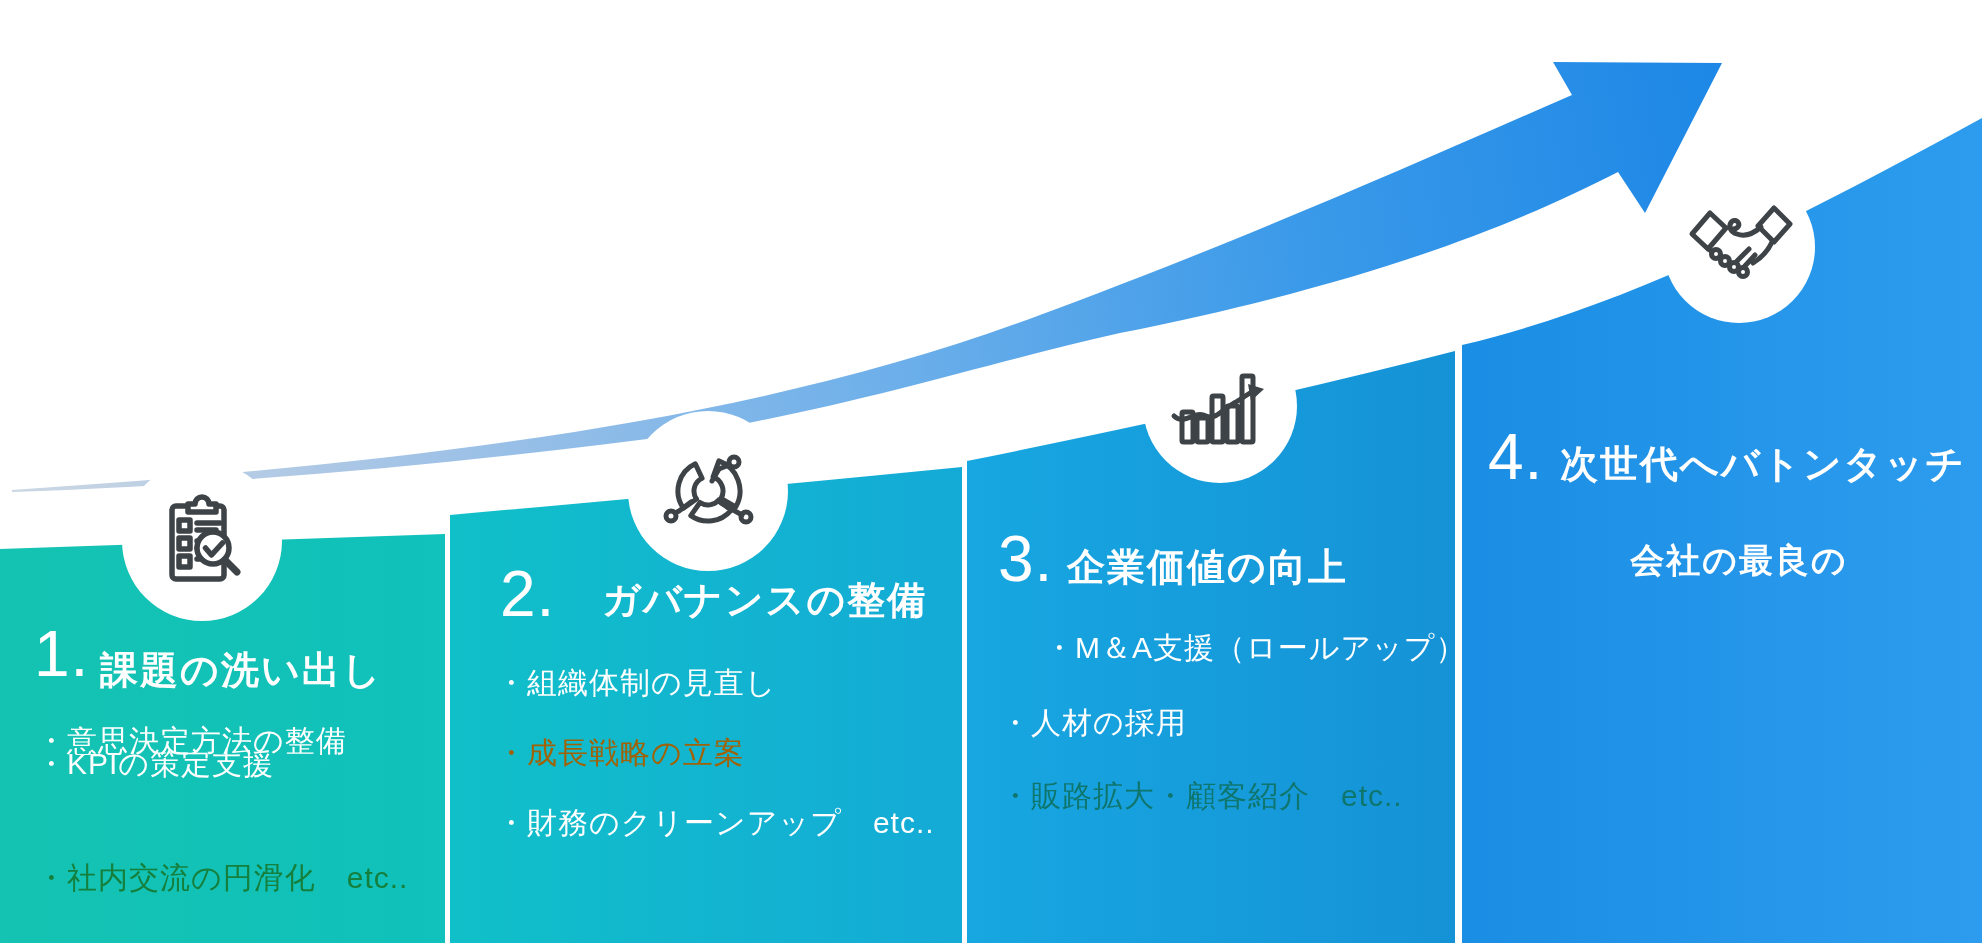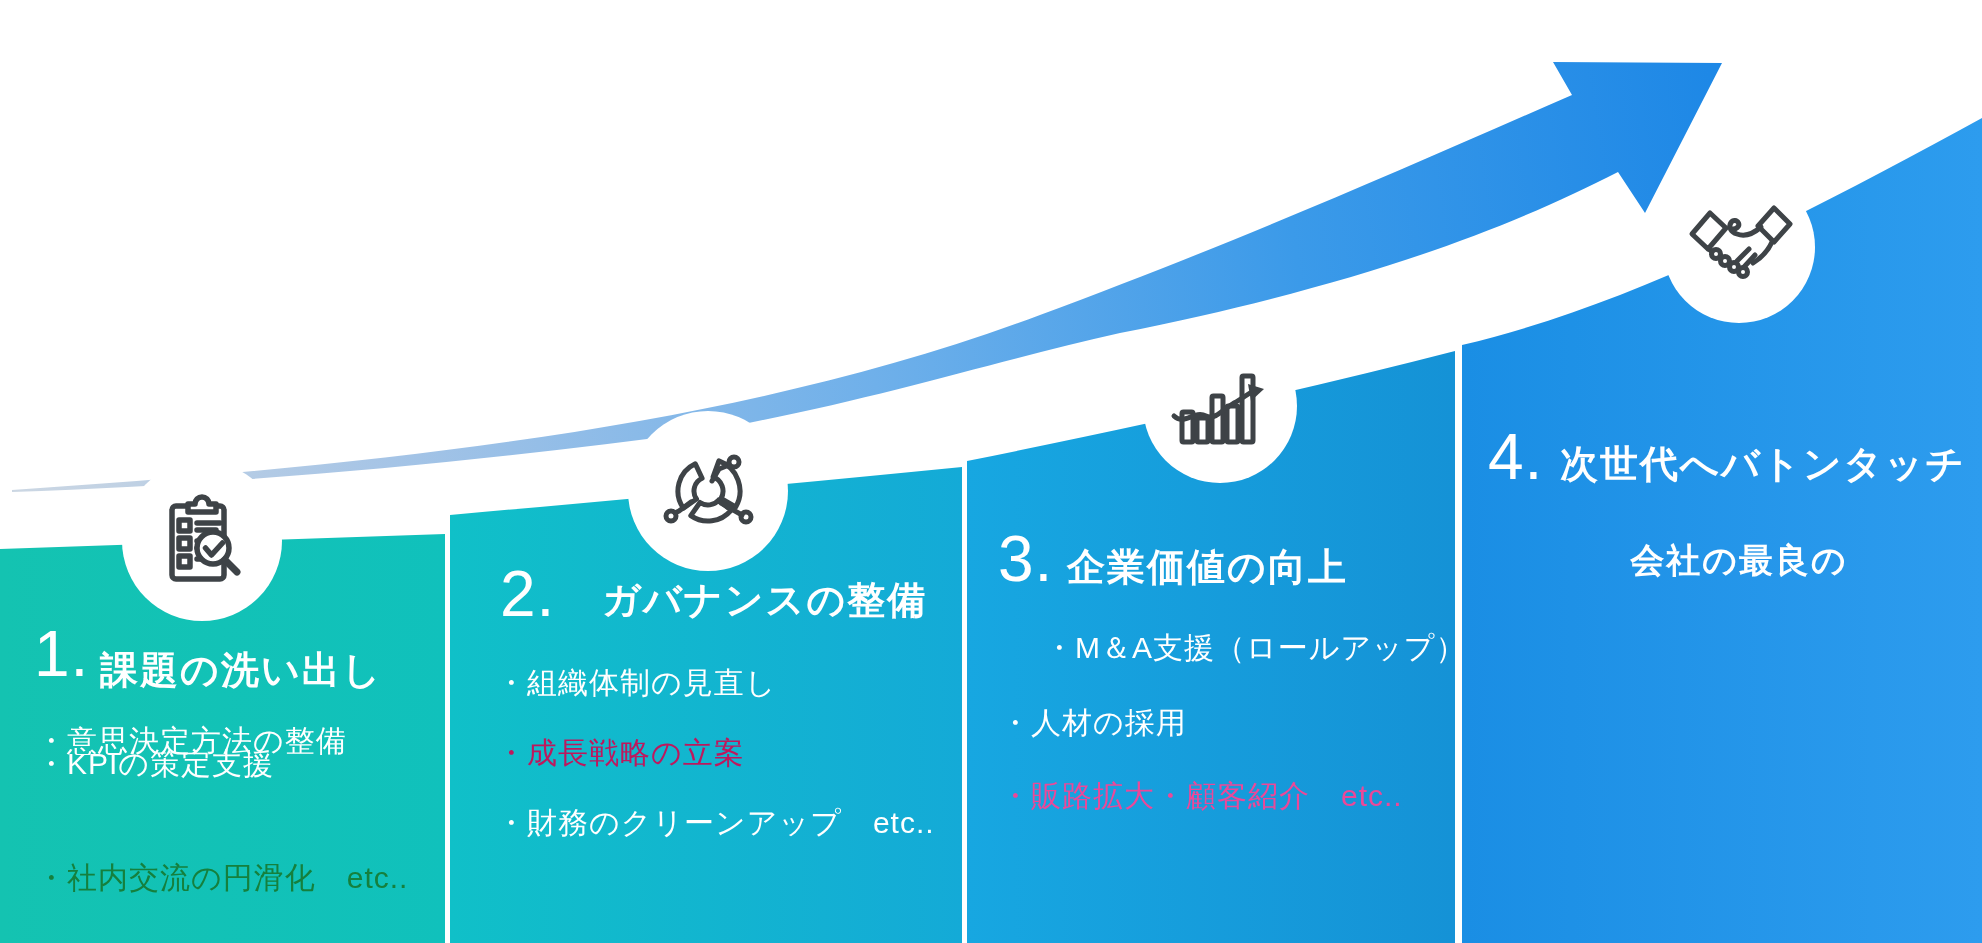--- a/index.html
+++ b/index.html
@@ -115,28 +115,28 @@
 
   <div class="txt num" style="left: 34px; top: 622px; color: rgb(255, 255, 255);">1.</div>
   <div class="txt ttl" style="left: 100px; top: 651px; color: rgb(255, 255, 255);">課題の洗い出し</div>
   <div class="txt blt" style="left: 36px; top: 726px; color: rgb(255, 255, 255);">・意思決定方法の整備</div>
   <div class="txt blt" style="left: 36px; top: 749px; color: rgb(255, 255, 255);">・KPIの策定支援</div>
   <div class="txt blt" style="left: 36px; top: 863px; color: #15803d; text-align: right;">・社内交流の円滑化　etc..</div>
 
   <div class="txt num" style="left: 500px; top: 562px; color: rgb(255, 255, 255);">2.</div>
   <div class="txt ttl" style="left: 557px; top: 581px; color: rgb(255, 255, 255); margin-left: 45px;">ガバナンスの整備</div>
   <div class="txt blt" style="left: 496px; top: 668px; color: rgb(255, 255, 255);">・組織体制の見直し</div>
-  <div class="txt blt" style="left: 496px; top: 738px; color: #be185d;">・成長戦略の立案</div>
+  <div class="txt blt" style="left: 496px; top: 738px; color: #a16207;">・成長戦略の立案</div>
   <div class="txt blt" style="left: 496px; top: 808px; color: rgb(255, 255, 255);">・財務のクリーンアップ　etc..</div>
 
   <div class="txt num" style="left: 998px; top: 527px; color: rgb(255, 255, 255);">3.</div>
   <div class="txt ttl" style="left: 1067px; top: 548px; color: rgb(255, 255, 255);">企業価値の向上</div>
   <div class="txt blt" style="left: 1044px; top: 633px; color: rgb(255, 255, 255);">・M＆A支援（ロールアップ）</div>
   <div class="txt blt" style="left: 1000px; top: 708px; color: rgb(255, 255, 255);">・人材の採用</div>
-  <div class="txt blt" style="left: 1000px; top: 781px; color: #ec4899;">・販路拡大・顧客紹介　etc..</div>
+  <div class="txt blt" style="left: 1000px; top: 781px; color: #0f766e;">・販路拡大・顧客紹介　etc..</div>
 
   <div class="txt num" style="left: 1488px; top: 425px; color: rgb(255, 255, 255);">4.</div>
   <div class="txt ttl" style="left: 1560px; top: 445px; color: rgb(255, 255, 255);">次世代へバトンタッチ</div>
   <div class="txt body4" style="left: 1462px; top: 528px; color: rgb(255, 255, 255);">
     <div>会社の最良の</div>
   </div>
 
 </div>
 
 </body></html>

